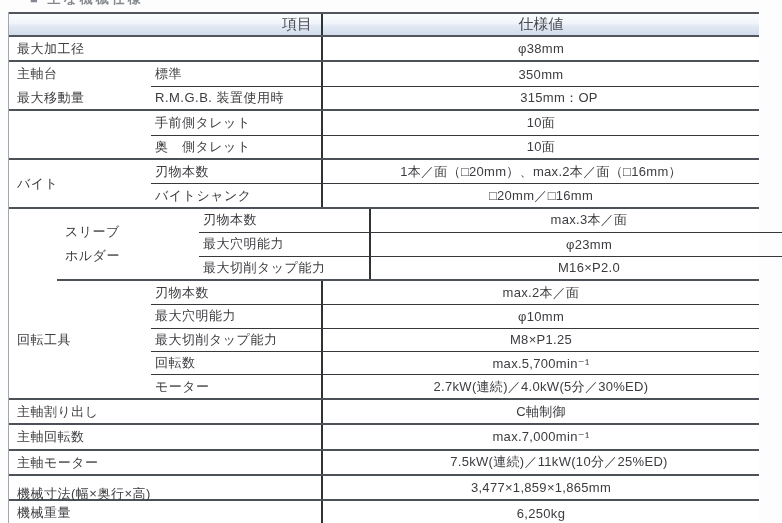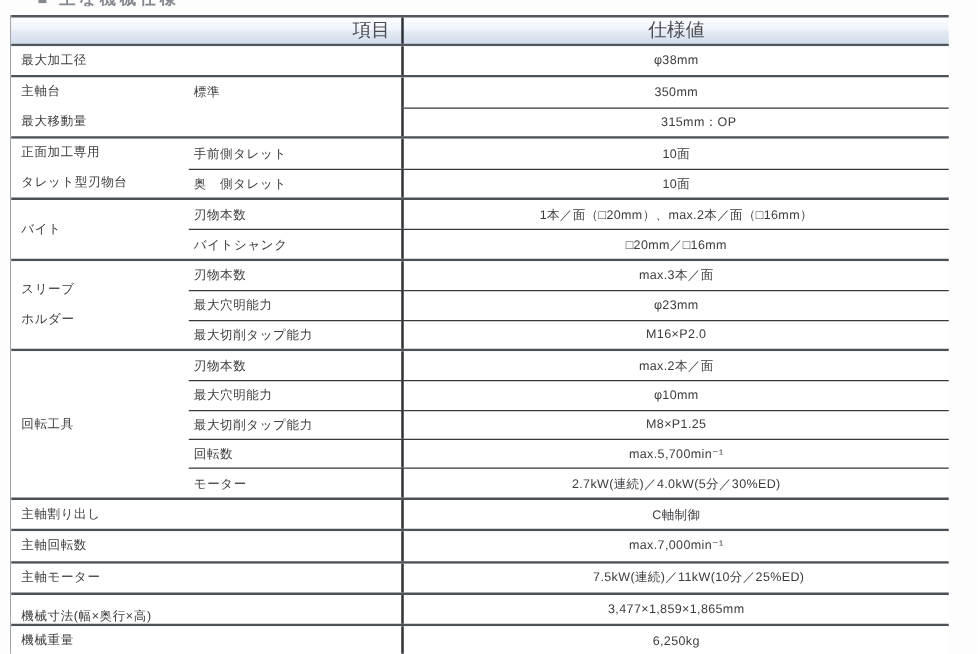--- a/index.html
+++ b/index.html
@@ -35,21 +35,21 @@
   .th-item{display:flex;align-items:center;justify-content:flex-end;padding-right:9px;}
   .th-value{display:flex;align-items:center;justify-content:center;border-left:2px solid #2f3237;}
 
   .group{
     display:grid;
     grid-template-columns:142px 170px 438px;
     border-bottom:2px solid #4c5057;
     background:#ffffff;
   }
   .group.full{grid-template-columns:312px 438px;}
-  .cell{display:flex;align-items:center;font-size:10px;min-height:0;}
+  .cell{display:flex;align-items:center;font-size:13px;min-height:0;}
   .cell.label{padding-left:8px;white-space:pre-line;line-height:23.4px;letter-spacing:0.5px;}
   .cell.sub{padding-left:4px;letter-spacing:0.5px;}
   .cell.val{justify-content:center;text-align:center;border-left:2px solid #2f3237;letter-spacing:0.3px;}
   .cell.line{border-top:1px solid #37383c;}
 </style>
 </head>
 <body>
 
 <div class="stage">
 
@@ -65,38 +65,37 @@
     <div class="tbody" id="tbody">
         <div class="group full" style="grid-template-rows: repeat(1, 23.4px);">
           <div class="cell label" style="grid-area: 1 / 1 / span 1;">最大加工径</div>
           <div class="cell val" style="grid-area: 1 / 2;">φ38mm</div>
         </div>
         <div class="group" style="grid-template-rows: repeat(2, 23.4px);">
           <div class="cell label" style="grid-area: 1 / 1 / span 2;">主軸台
 最大移動量</div>
           <div class="cell sub" style="grid-area: 1 / 2;">標準</div>
           <div class="cell val" style="grid-area: 1 / 3;">350mm</div>
+          <div class="cell sub line" style="grid-area: 2 / 2;">R.M.G.B. 装置使用時</div>
           <div class="cell val line" style="grid-area: 2 / 3; padding-left: 36px;">315mm：OP</div>
         </div>
         <div class="group" style="grid-template-rows: repeat(2, 23.4px);">
-          <div class="cell label" style="grid-area: 1 / 1 / span 2;">正面加工専用
-タレット型刃物台</div>
           <div class="cell sub" style="grid-area: 1 / 2;">手前側タレット</div>
           <div class="cell val" style="grid-area: 1 / 3;">10面</div>
           <div class="cell sub line" style="grid-area: 2 / 2;">奥　側タレット</div>
           <div class="cell val line" style="grid-area: 2 / 3;">10面</div>
         </div>
         <div class="group" style="grid-template-rows: repeat(2, 23.4px);">
           <div class="cell label" style="grid-area: 1 / 1 / span 2;">バイト</div>
           <div class="cell sub" style="grid-area: 1 / 2;">刃物本数</div>
           <div class="cell val" style="grid-area: 1 / 3;">1本／面（□20mm）、max.2本／面（□16mm）</div>
           <div class="cell sub line" style="grid-area: 2 / 2;">バイトシャンク</div>
           <div class="cell val line" style="grid-area: 2 / 3;">□20mm／□16mm</div>
         </div>
-        <div class="group" style="grid-template-rows: repeat(3, 23.4px);">
+        <div class="group" style="grid-template-rows: repeat(3, 23.4px); margin-left: 48px;">
           <div class="cell label" style="grid-area: 1 / 1 / span 3;">スリーブ
 ホルダー</div>
           <div class="cell sub" style="grid-area: 1 / 2;">刃物本数</div>
           <div class="cell val" style="grid-area: 1 / 3;">max.3本／面</div>
           <div class="cell sub line" style="grid-area: 2 / 2;">最大穴明能力</div>
           <div class="cell val line" style="grid-area: 2 / 3;">φ23mm</div>
           <div class="cell sub line" style="grid-area: 3 / 2;">最大切削タップ能力</div>
           <div class="cell val line" style="grid-area: 3 / 3;">M16×P2.0</div>
         </div>
         <div class="group" style="grid-template-rows: repeat(5, 23.4px);">

